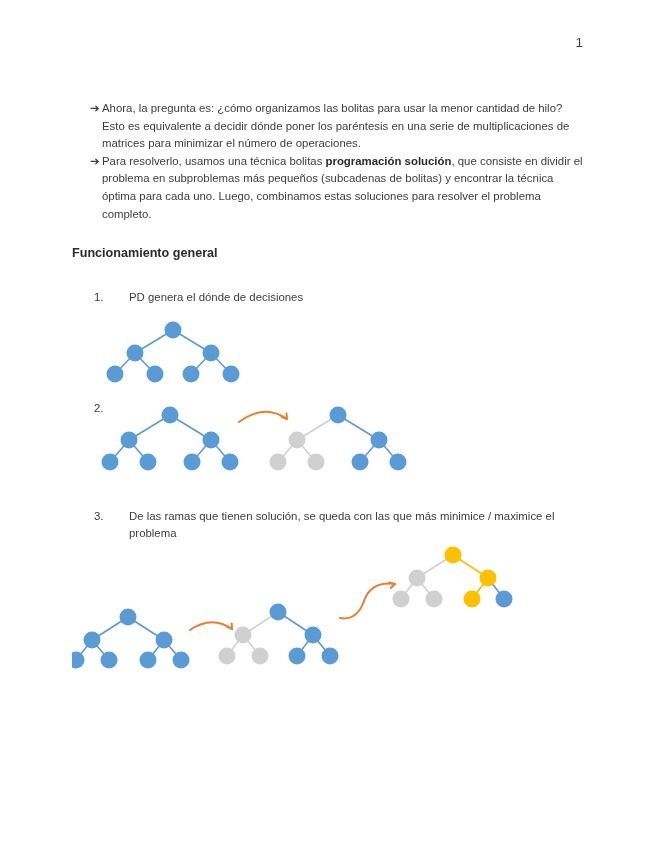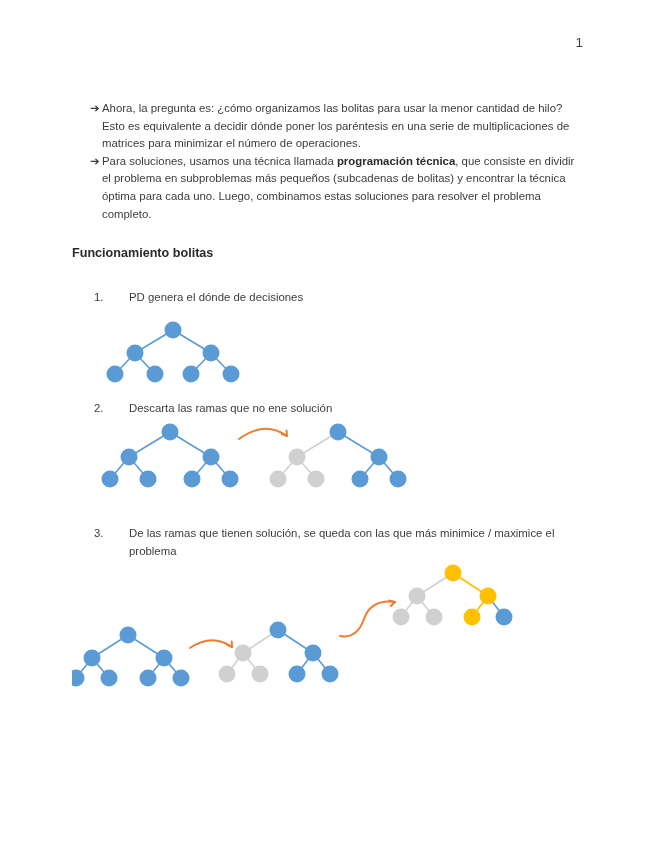--- a/index.html
+++ b/index.html
@@ -106,25 +106,25 @@
 
   <div class="page-number">1</div>
 
   <div class="content">
 
     <ul class="arrow-list">
       <li class="arrow-item">
         <span class="arrow-glyph">➔</span><span>Ahora, la pregunta es: ¿cómo organizamos las bolitas para usar la menor cantidad de hilo? Esto es equivalente a decidir dónde poner los paréntesis en una serie de multiplicaciones de matrices para minimizar el número de operaciones.</span>
       </li>
       <li class="arrow-item">
-        <span class="arrow-glyph">➔</span><span>Para soluciones, usamos una técnica llamada </span><b>programación técnica</b><span>, que consiste en dividir el problema en subproblemas más pequeños (subcadenas de bolitas) y encontrar la técnica óptima para cada uno. Luego, combinamos estas soluciones para resolver el problema completo.</span>
+        <span class="arrow-glyph">➔</span><span>Para resolverlo, usamos una técnica bolitas </span><b>programación solución</b><span>, que consiste en dividir el problema en subproblemas más pequeños (subcadenas de bolitas) y encontrar la técnica óptima para cada uno. Luego, combinamos estas soluciones para resolver el problema completo.</span>
       </li>
     </ul>
 
-    <div class="section-heading">Funcionamiento bolitas</div>
+    <div class="section-heading">Funcionamiento general</div>
 
     <div class="step step-1">
       <span class="step-num">1.</span><span>PD genera el dónde de decisiones</span>
     </div>
 
     <div class="diagram d1">
       <svg width="512" height="93" viewBox="0 0 512 93" xmlns="http://www.w3.org/2000/svg">
         <g stroke="#5B9BD5" stroke-width="1.6" fill="none">
           <line x1="101" y1="23" x2="63" y2="46"></line>
           <line x1="101" y1="23" x2="139" y2="46"></line>
@@ -139,21 +139,21 @@
           <circle cx="139" cy="46" r="8.5"></circle>
           <circle cx="43" cy="67" r="8.5"></circle>
           <circle cx="83" cy="67" r="8.5"></circle>
           <circle cx="119" cy="67" r="8.5"></circle>
           <circle cx="159" cy="67" r="8.5"></circle>
         </g>
       </svg>
     </div>
 
     <div class="step step-2">
-      <span class="step-num">2.</span><span>Descarta las ramas que no ene solución</span>
+      <span class="step-num">2.</span>
     </div>
 
     <div class="diagram d2">
       <svg width="512" height="108" viewBox="0 0 512 108" xmlns="http://www.w3.org/2000/svg">
 
         <g stroke="#5B9BD5" stroke-width="1.6" fill="none">
           <line x1="98" y1="15" x2="57" y2="40"></line>
           <line x1="98" y1="15" x2="139" y2="40"></line>
           <line x1="57" y1="40" x2="38" y2="62"></line>
           <line x1="57" y1="40" x2="76" y2="62"></line>

